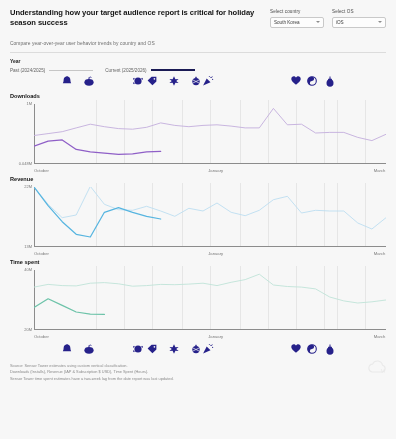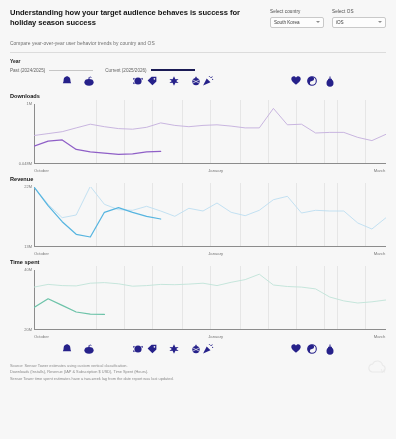--- a/index.html
+++ b/index.html
@@ -77,21 +77,21 @@
   .footer { padding: 4px 10px 0 10px; position: relative; }
   .foot-line { font-size: 3.9px; color: #8a8a8a; line-height: 1.62; }
   .watermark { position: absolute; right: 8px; bottom: 2px; opacity: .28; }
 </style>
 </head>
 <body>
 
 <div class="page">
 
   <div class="header">
-    <div class="title">Understanding how your target audience behaves is success for holiday season success</div>
+    <div class="title">Understanding how your target audience report is critical for holiday season success</div>
     <div class="selectors">
       <div class="sel-group">
         <div class="sel-label">Select country</div>
         <div class="sel-box">
           <span class="sel-value">South Korea</span>
           <span class="chev"></span>
         </div>
       </div>
       <div class="sel-group">
         <div class="sel-label">Select OS</div>

